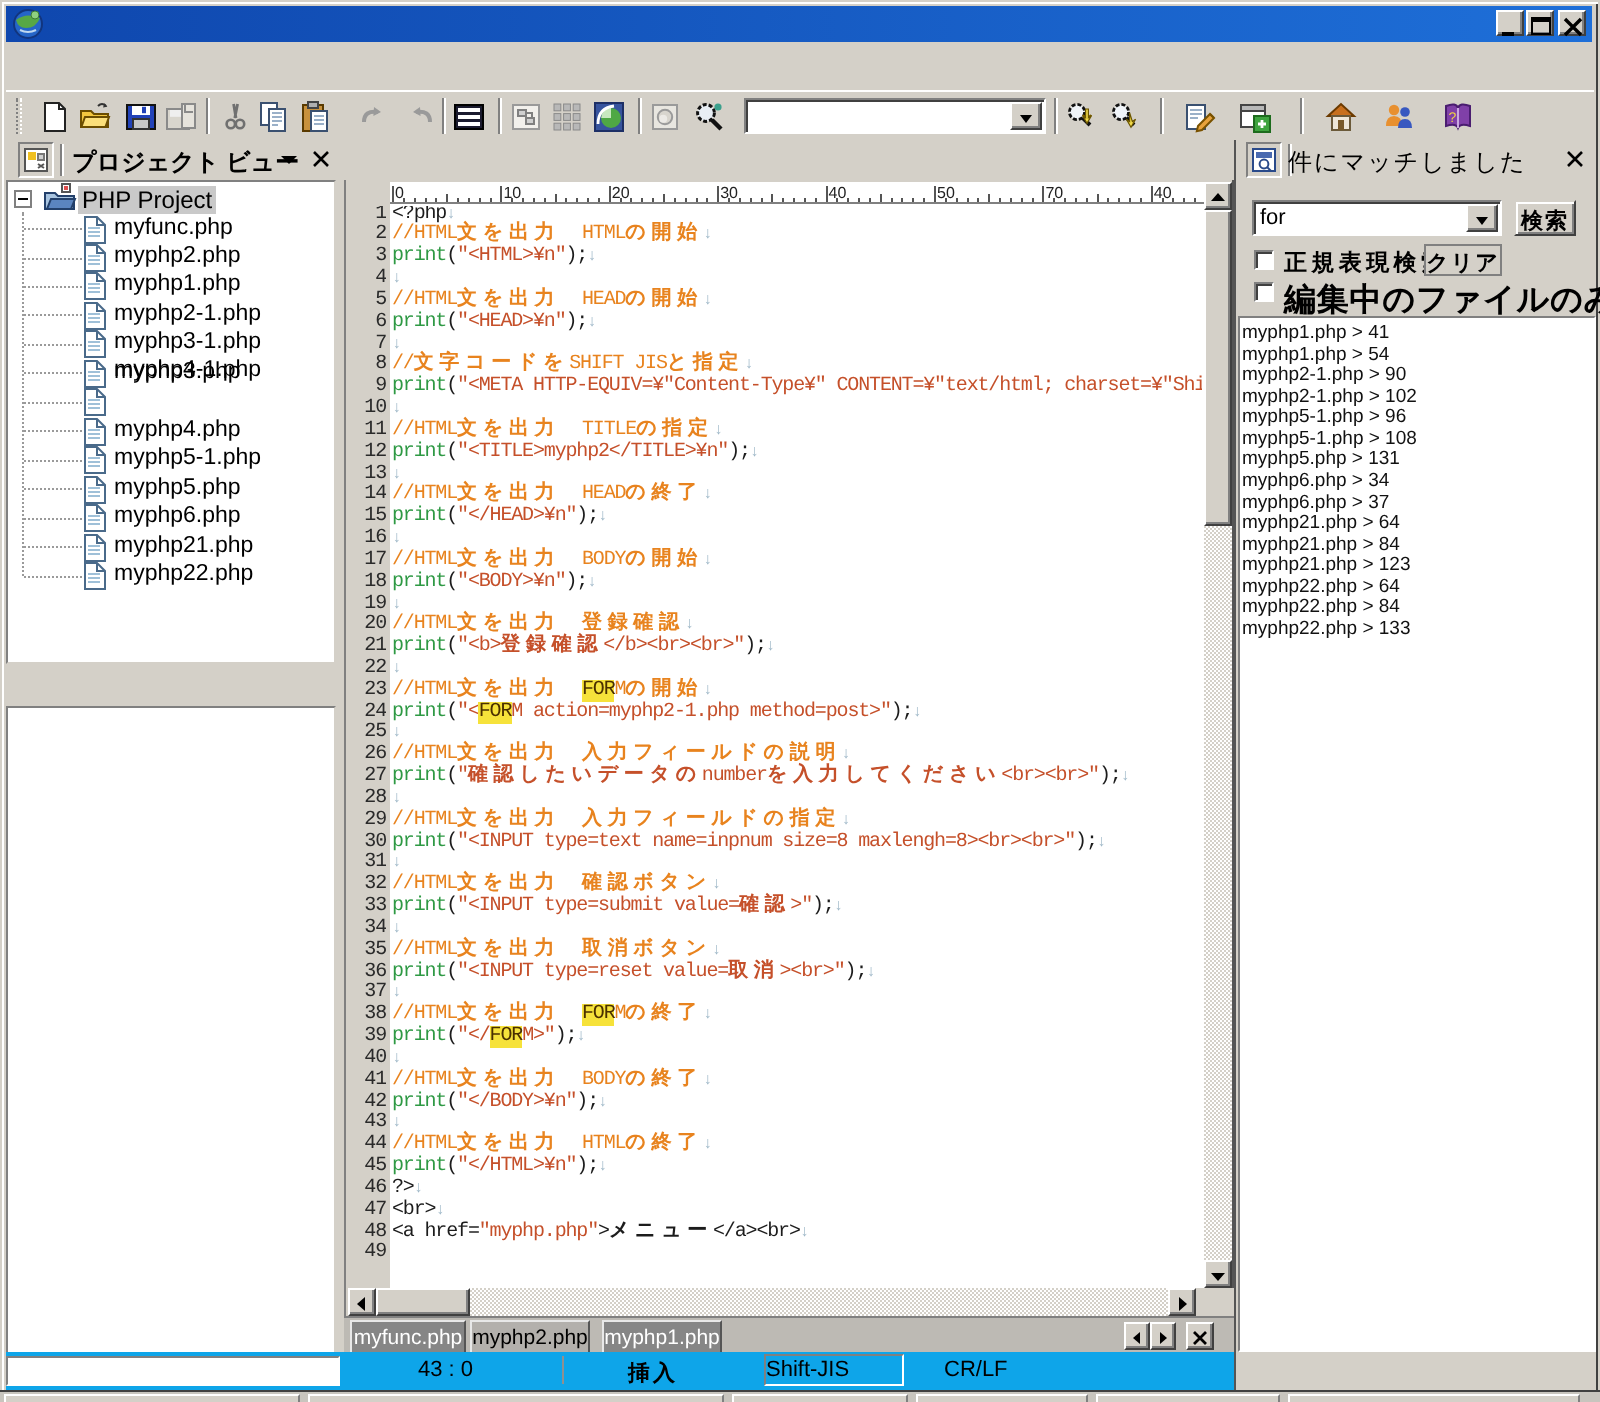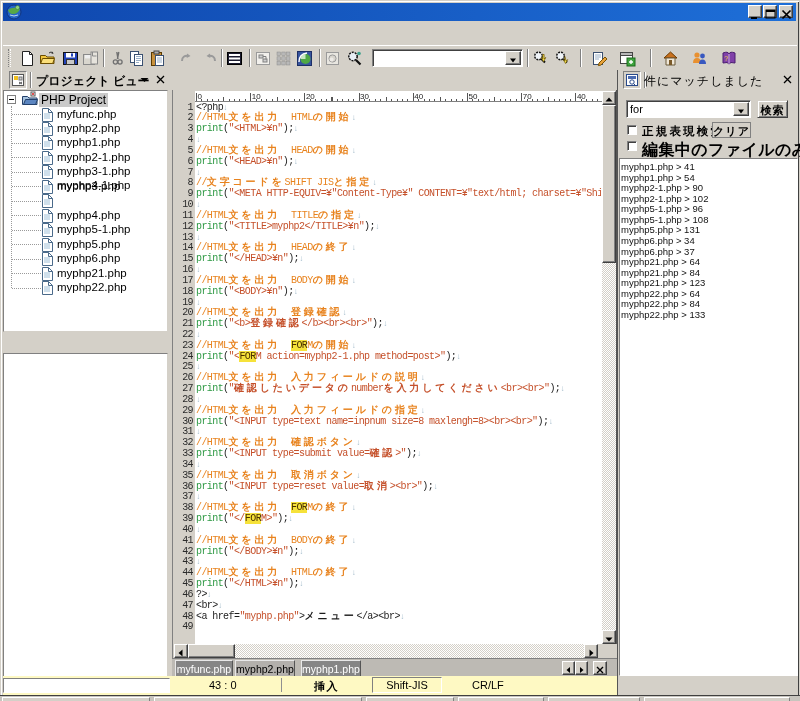--- a/index.html
+++ b/index.html
@@ -403,26 +403,26 @@
         </svg></div>
 </div>
 <div class="ab raised2" style="left:757px;top:100px;width:31px;height:18px;text-align:center;font-size:11px;padding-top:2px;white-space:pre"><span style="letter-spacing:1px;font-weight:bold">検索</span></div>
 <div class="ab chk" style="left:627px;top:125px"></div>
 <div class="ab" style="left:642px;top:124px;font-size:11.5px;white-space:pre"><span style="letter-spacing:2.2px;font-weight:bold">正規表現検索</span></div>
 <div class="ab" style="left:712px;top:122px;width:39px;height:16px;border:1px solid #808080;background:#D4D0C8;text-align:center;font-size:11px;padding-top:1px;white-space:pre"><span style="letter-spacing:1px;font-weight:bold">クリア</span></div>
 <div class="ab chk" style="left:627px;top:141px"></div>
 <div class="ab" style="left:642px;top:140px;font-size:16px;white-space:pre"><span style="letter-spacing:0.4px;font-weight:bold">編集中のファイルのみ検索</span></div>
 <div class="ab" style="left:619px;top:158px;width:179px;height:518px;background:#fff;border:1px solid;border-color:#808080 #fff #fff #808080"></div>
 <div class="ab" style="left:621px;top:162px;width:176px;font-size:9.5px;line-height:10.57px;white-space:pre;color:#111">myphp1.php &gt; 41<br>myphp1.php &gt; 54<br>myphp2-1.php &gt; 90<br>myphp2-1.php &gt; 102<br>myphp5-1.php &gt; 96<br>myphp5-1.php &gt; 108<br>myphp5.php &gt; 131<br>myphp6.php &gt; 34<br>myphp6.php &gt; 37<br>myphp21.php &gt; 64<br>myphp21.php &gt; 84<br>myphp21.php &gt; 123<br>myphp22.php &gt; 64<br>myphp22.php &gt; 84<br>myphp22.php &gt; 133</div>
-<div class="ab sb" style="left:3px;top:676px;width:614px;height:19px;background:#fef9c3">
+<div class="ab sb" style="left:3px;top:676px;width:614px;height:19px;background:#0ea5e9">
 <div class="ab" style="left:0px;top:2px;width:167px;height:15px;background:#fff;border:1px solid;border-color:#808080 #fff #fff #808080"></div>
 <div class="ab" style="left:206px;top:3px">43 : 0</div>
 <div class="ab" style="left:278px;top:2px;width:1px;height:14px;background:#909090"></div>
 <div class="ab" style="left:311px;top:3px;white-space:pre"><span style="letter-spacing:1.5px;font-weight:bold">挿入</span></div>
-<div class="ab" style="left:369px;top:1px;width:70px;height:16px;border:1px solid;border-color:#808080 #fff #fff #808080;text-align:center;padding-top:1px">Shift-JIS</div>
+<div class="ab" style="left:379px;top:1px;width:70px;height:16px;border:1px solid;border-color:#808080 #fff #fff #808080;text-align:left;padding-top:1px">Shift-JIS</div>
 <div class="ab" style="left:469px;top:3px">CR/LF</div>
 </div>
 <div class="ab" style="left:0;top:695px;width:800px;height:6px;background:#C8C5BE;border-top:1px solid #404040">
 <div class="ab" style="left:2px;top:1px;width:148px;height:5px;background:#D4D0C8;border-top:1px solid #fff;border-left:1px solid #fff;border-right:1px solid #808080"></div>
 <div class="ab" style="left:154px;top:1px;width:208px;height:5px;background:#D4D0C8;border-top:1px solid #fff;border-left:1px solid #fff;border-right:1px solid #808080"></div>
 <div class="ab" style="left:366px;top:1px;width:88px;height:5px;background:#D4D0C8;border-top:1px solid #fff;border-left:1px solid #fff;border-right:1px solid #808080"></div>
 <div class="ab" style="left:458px;top:1px;width:86px;height:5px;background:#D4D0C8;border-top:1px solid #fff;border-left:1px solid #fff;border-right:1px solid #808080"></div>
 <div class="ab" style="left:548px;top:1px;width:92px;height:5px;background:#D4D0C8;border-top:1px solid #fff;border-left:1px solid #fff;border-right:1px solid #808080"></div>
 <div class="ab" style="left:644px;top:1px;width:146px;height:5px;background:#D4D0C8;border-top:1px solid #fff;border-left:1px solid #fff;border-right:1px solid #808080"></div>
 </div>

